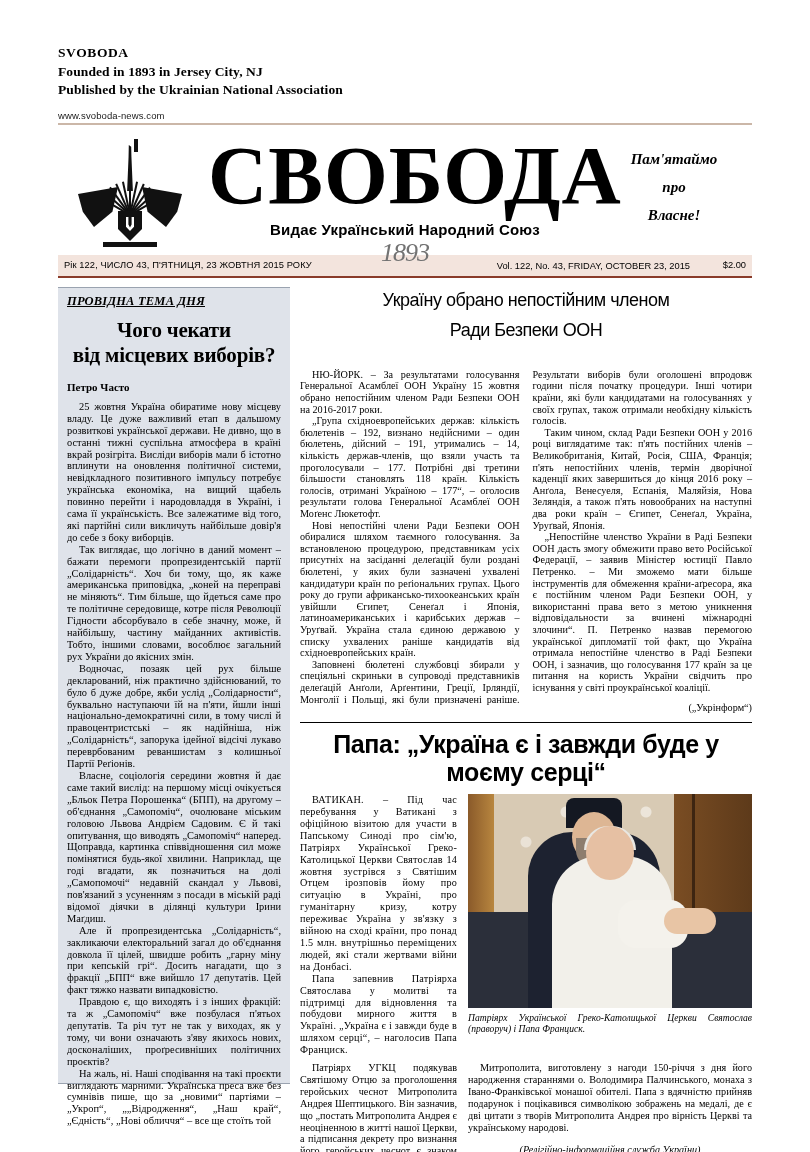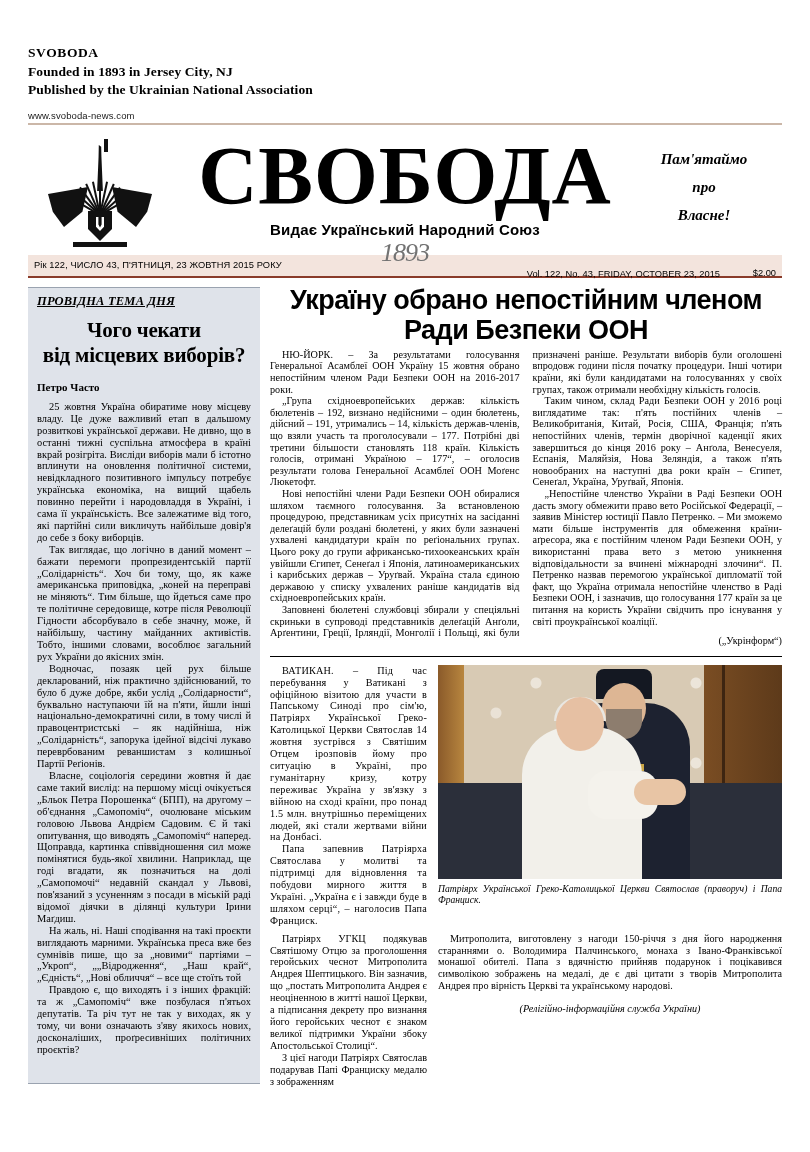--- a/index.html
+++ b/index.html
@@ -13,21 +13,21 @@
     font-family: "Liberation Serif", "DejaVu Serif", serif;
     color: #000;
     position: relative;
     overflow: hidden;
   }
   .page {
     position: relative;
     width: 810px;
     height: 1152px;
     box-sizing: border-box;
-    padding: 0 28px;
+    padding: 0 58px;
   }
 
   
   .pubinfo {
     padding-top: 44px;
     line-height: 1.38;
   }
   .pubinfo div {
     font-weight: bold;
     font-size: 13.5px;
@@ -102,24 +102,24 @@
     border-bottom: 2px solid #8a3b2a;
     font-family: "Liberation Sans", "DejaVu Sans", sans-serif;
     font-size: 9.3px;
     margin-top: 2px;
   }
   .datebar .left {
     position: absolute; left: 6px; top: 5px;
     letter-spacing: .1px;
   }
   .datebar .right {
-    position: absolute; right: 62px; top: 14px;
+    position: absolute; right: 62px; top: 6px;
   }
   .datebar .price {
-    position: absolute; right: 6px; top: 13px;
+    position: absolute; right: 6px; top: 5px;
   }
   .year1893 {
     position: absolute;
     left: 50%;
     transform: translateX(-50%);
     top: -17px;
     font-family: "Liberation Serif", "DejaVu Serif", serif;
     font-size: 26px;
     color: #737373;
     font-style: italic;
@@ -172,35 +172,35 @@
     font-size: 10.4px;
     line-height: 11.9px;
     text-align: justify;
     hyphens: auto;
   }
   .left-body p { margin: 0; text-indent: 12px; }
 
   
   .headline1 {
     font-family: "Liberation Sans", "DejaVu Sans", sans-serif;
-    font-weight: bold;
-    font-size: 27px;
+    font-weight: normal;
+    font-size: 18px;
     line-height: 30px;
     text-align: center;
     letter-spacing: -.5px;
     margin-top: -2px;
   }
   .twocol {
     column-count: 2;
     column-gap: 13px;
     font-size: 10.2px;
     line-height: 11.6px;
     text-align: justify;
     hyphens: auto;
-    margin-top: 4px;
+    margin-top: 24px;
   }
   .twocol p { margin: 0; text-indent: 12px; }
   .credit {
     text-align: right;
     font-size: 10.2px;
     margin-top: 8px;
   }
   .hr-thick {
     border-top: 1.5px solid #000;
     margin: 9px 0 0 0;
@@ -423,22 +423,23 @@
       <div class="left-head">
         <div>Чого чекати</div>
         <div>від місцевих виборів?</div>
       </div>
       <div class="byline">Петро Часто</div>
       <div class="left-body">
         <p>25 жовтня Україна обиратиме нову місцеву владу. Це дуже важливий етап в дальшому розвиткові української держави. Не дивно, що в останні тижні суспільна атмосфера в країні вкрай розігріта. Висліди виборів мали б істотно вплинути на оновлення політичної системи, невідкладного позитивного імпульсу потребує українська економіка, на вищий щабель повинно перейти і народовладдя в Україні, і сама її українськість. Все залежатиме від того, які партійні сили викличуть найбільше довір'я до себе з боку виборців.</p>
         <p>Так виглядає, що логічно в даний момент – бажати перемоги пропрезидентській партії „Солідарність“. Хоч би тому, що, як каже американська приповідка, „коней на переправі не міняють“. Тим більше, що йдеться саме про те політичне середовище, котре після Революції Гідности абсорбувало в себе значну, може, й найбільшу, частину майданних активістів. Тобто, іншими словами, вособлює загальний рух України до якісних змін.</p>
         <p>Водночас, позаяк цей рух більше декларований, ніж практично здійснюваний, то було б дуже добре, якби услід „Солідарности“, буквально наступаючи їй на п'яти, йшли інші національно-демократичні сили, в тому числі й правоцентристські – як надійніша, ніж „Солідарність“, запорука ідейної відсічі лукаво переврбованим реваншистам з колишньої Партії Реґіонів.</p>
         <p>Власне, соціологія середини жовтня й дає саме такий вислід: на першому місці очікується „Бльок Петра Порошенка“ (БПП), на другому – об'єднання „Самопоміч“, очолюване міським головою Львова Андрієм Садовим. Є й такі опитування, що виводять „Самопоміч“ наперед. Щоправда, картинка співвідношення сил може помінятися будь-якої хвилини. Наприклад, ще годі вгадати, як позначиться на долі „Самопомочі“ недавній скандал у Львові, пов'язаний з усуненням з посади в міській раді відомої діячки в ділянці культури Ірини Маґдиш.</p>
+        <p>Але й пропрезидентська „Солідарність“, закликаючи електоральний загал до об'єднання довкола її цілей, швидше робить „гарну міну при кепській грі“. Досить нагадати, що з фракції „БПП“ вже вийшло 17 депутатів. Цей факт тяжко назвати випадковістю.</p>
+        <p>Правдою є, що виходять і з інших фракцій: та ж „Самопоміч“ вже позбулася п'ятьох депутатів. Та річ тут не так у виходах, як у тому, чи вони означають з'яву якихось нових, досконаліших, проґресивніших політичних проєктів?</p>
         <p>На жаль, ні. Наші сподівання на такі проєкти виглядають марними. Українська преса вже без сумнівів пише, що за „новими“ партіями – „Укроп“, „„Відродження“, „Наш край“, „Єдність“, „Нові обличчя“ – все ще стоїть той</p>
-        <p>Правдою є, що виходять і з інших фракцій: та ж „Самопоміч“ вже позбулася п'ятьох депутатів. Та річ тут не так у виходах, як у тому, чи вони означають з'яву якихось нових, досконаліших, проґресивніших політичних проєктів?</p>
       </div>
 
     </div>
 
     <div class="col-right">
 
       <div class="headline1">
         <div>Україну обрано непостійним членом</div>
         <div>Ради Безпеки ООН</div>
       </div>
@@ -448,20 +449,21 @@
         <p>„Група східноевропейських держав: кількість бюлетенів – 192, визнано недійсними – один бюлетень, дійсний – 191, утримались – 14, кількість держав-членів, що взяли участь та проголосували – 177. Потрібні дві третини більшости становлять 118 країн. Кількість голосів, отримані Україною – 177“, – оголосив результати голова Генеральної Асамблеї ООН Моґенс Люкетофт.</p>
         <p>Нові непостійні члени Ради Безпеки ООН обиралися шляхом таємного голосування. За встановленою процедурою, представникам усіх присутніх на засіданні делеґацій були роздані бюлетені, у яких були зазначені ухвалені кандидатури країн по реґіональних групах. Цього року до групи африкансько-тихоокеанських країн увійшли Єгипет, Сенеґал і Японія, латиноамериканських і карибських держав – Уруґвай. Україна стала єдиною державою у списку ухвалених раніше кандидатів від східноевропейських країн.</p>
         <p>Заповнені бюлетені службовці збирали у спеціяльні скриньки в супроводі представників делеґацій Анґоли, Арґентини, Греції, Ірляндії, Монголії і Польщі, які були призначені раніше. Результати виборів були оголошені впродовж години після початку процедури. Інші чотири країни, які були кандидатами на голосуваннях у своїх групах, також отримали необхідну кількість голосів.</p>
         <p>Таким чином, склад Ради Безпеки ООН у 2016 році виглядатиме так: п'ять постійних членів – Великобританія, Китай, Росія, США, Франція; п'ять непостійних членів, термін дворічної каденції яких завершиться до кінця 2016 року – Анґола, Венесуеля, Еспанія, Маляйзія, Нова Зеляндія, а також п'ять новообраних на наступні два роки країн – Єгипет, Сенеґал, Україна, Уруґвай, Японія.</p>
         <p>„Непостійне членство України в Раді Безпеки ООН дасть змогу обмежити право вето Російської Федерації, – заявив Міністер юстиції Павло Петренко. – Ми зможемо мати більше інструментів для обмеження країни-аґресора, яка є постійним членом Ради Безпеки ООН, у використанні права вето з метою уникнення відповідальности за вчинені міжнародні злочини“. П. Петренко назвав перемогою української дипломатії той факт, що Україна отримала непостійне членство в Раді Безпеки ООН, і зазначив, що голосування 177 країн за це питання на користь України свідчить про існування у світі проукраїнської коаліції.</p>
         <div class="credit">(„Укрінформ“)</div>
       </div>
 
       <div class="hr-thick"></div>
 
+      <div class="headline2">Папа: „Україна є і завжди буде у моєму серці“</div>
 
       <div class="pope-top">
         <div class="pope-col1">
           <p>ВАТИКАН. – Під час перебування у Ватикані з офіційною візитою для участи в Папському Синоді про сім'ю, Патріярх Української Греко-Католицької Церкви Святослав 14 жовтня зустрівся з Святішим Отцем ірозповів йому про ситуацію в Україні, про гуманітарну кризу, котру переживає Україна у зв'язку з війною на сході країни, про понад 1.5 млн. внутрішньо переміщених людей, які стали жертвами війни на Донбасі.</p>
           <p>Папа запевнив Патріярха Святослава у молитві та підтримці для відновлення та побудови мирного життя в Україні. „Україна є і завжди буде в шляхом серці“, – наголосив Папа Франциск.</p>
         </div>
 
         <div class="pope-photo-wrap">
           <div class="photo">
             <div class="ph-bg"></div>

